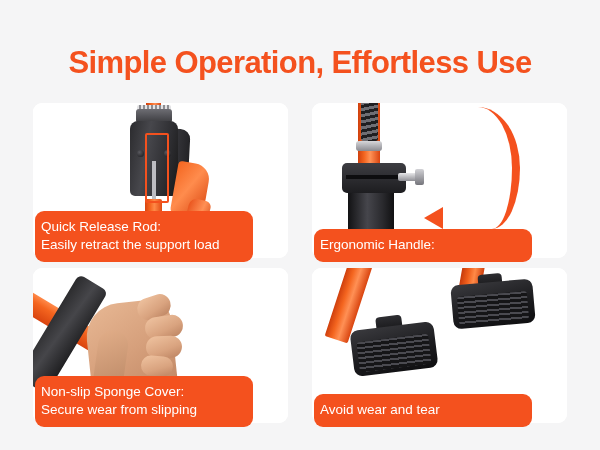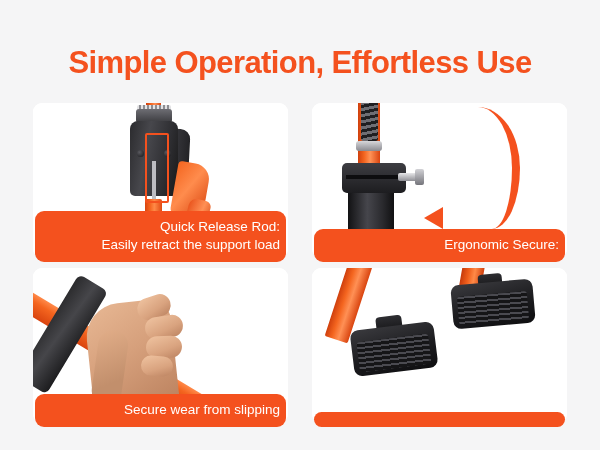--- a/index.html
+++ b/index.html
@@ -71,27 +71,27 @@
   .photo {
     position: absolute;
     inset: 0;
     background: #ffffff;
   }
 
   
   .caption {
     position: absolute;
     left: 2px;
-    width: 251px;
+    width: 218px;
     bottom: -4px;
     background: #f4511e;
     border-radius: 9px;
     padding: 7px 6px 8px 6px;
     box-sizing: border-box;
-    text-align: right;
+    text-align: left;
     color: #ffffff;
     z-index: 5;
   }
   .caption-title,
   .caption-sub {
     font-size: 13.5px;
     line-height: 18px;
     font-weight: normal;
     white-space: nowrap;
     overflow: hidden;
@@ -510,55 +510,57 @@
           <div class="p2-cyl"></div>
           <div class="p2-clamp"></div>
           <div class="p2-clamp-gap"></div>
           <div class="p2-bolt"></div>
           <div class="p2-bolt-head"></div>
           <div class="p2-arrow-curve"></div>
           <div class="p2-arrow-head"></div>
         </div>
       </div>
       <div class="caption">
-        <div class="caption-title">Ergonomic Secure:</div>
+        <div class="caption-title">Ergonomic Handle:</div>
       </div>
     </div>
 
     <div class="cell">
       <div class="card">
         <div class="photo">
           <div class="p3-pole"></div>
           <div class="p3-dot"></div>
           <div class="p3-sponge"></div>
           <div class="p3-hand"></div>
           <div class="p3-thumb"></div>
           <div class="p3-f1"></div>
           <div class="p3-f2"></div>
           <div class="p3-f3"></div>
           <div class="p3-f4"></div>
         </div>
       </div>
       <div class="caption">
+        <div class="caption-title">Non-slip Sponge Cover:</div>
         <div class="caption-sub">Secure wear from slipping</div>
       </div>
     </div>
 
     <div class="cell">
       <div class="card">
         <div class="photo">
           <div class="p4-pole-b"></div>
           <div class="p4-pole-a"></div>
           <div class="p4-brand">VEVO</div>
           <div class="p4-neck-b"></div>
           <div class="p4-pad-b"></div>
           <div class="p4-tread-b"></div>
           <div class="p4-neck-a"></div>
           <div class="p4-pad-a"></div>
           <div class="p4-tread-a"></div>
         </div>
       </div>
       <div class="caption">
+        <div class="caption-sub">Avoid wear and tear</div>
       </div>
     </div>
 
   </div>
 </div>
 
 </body></html>

